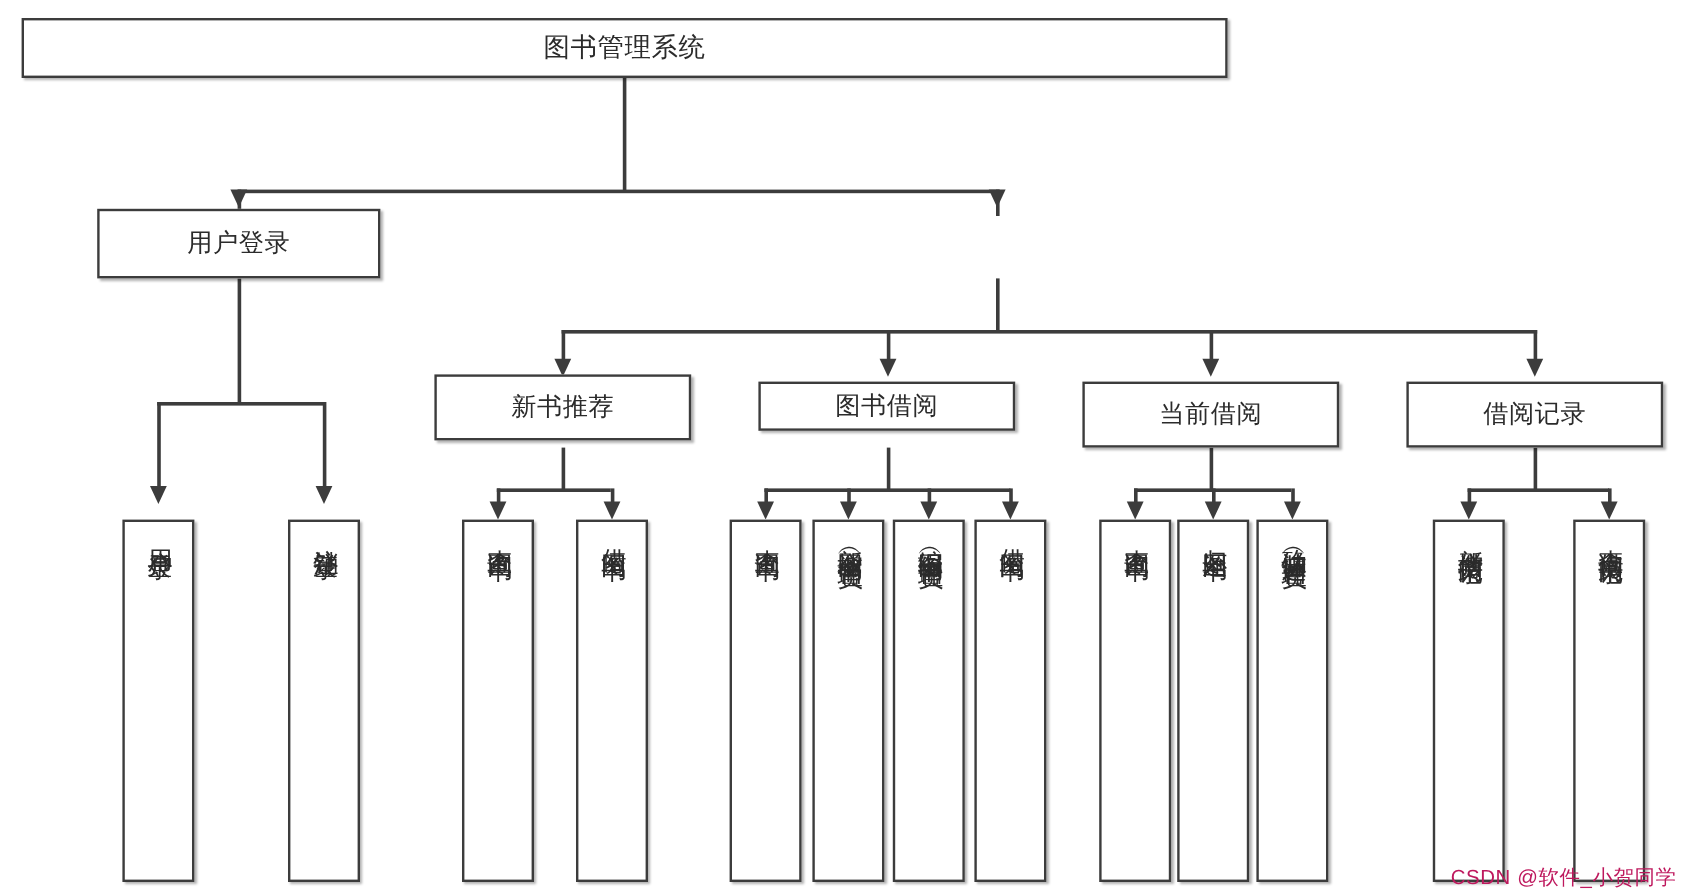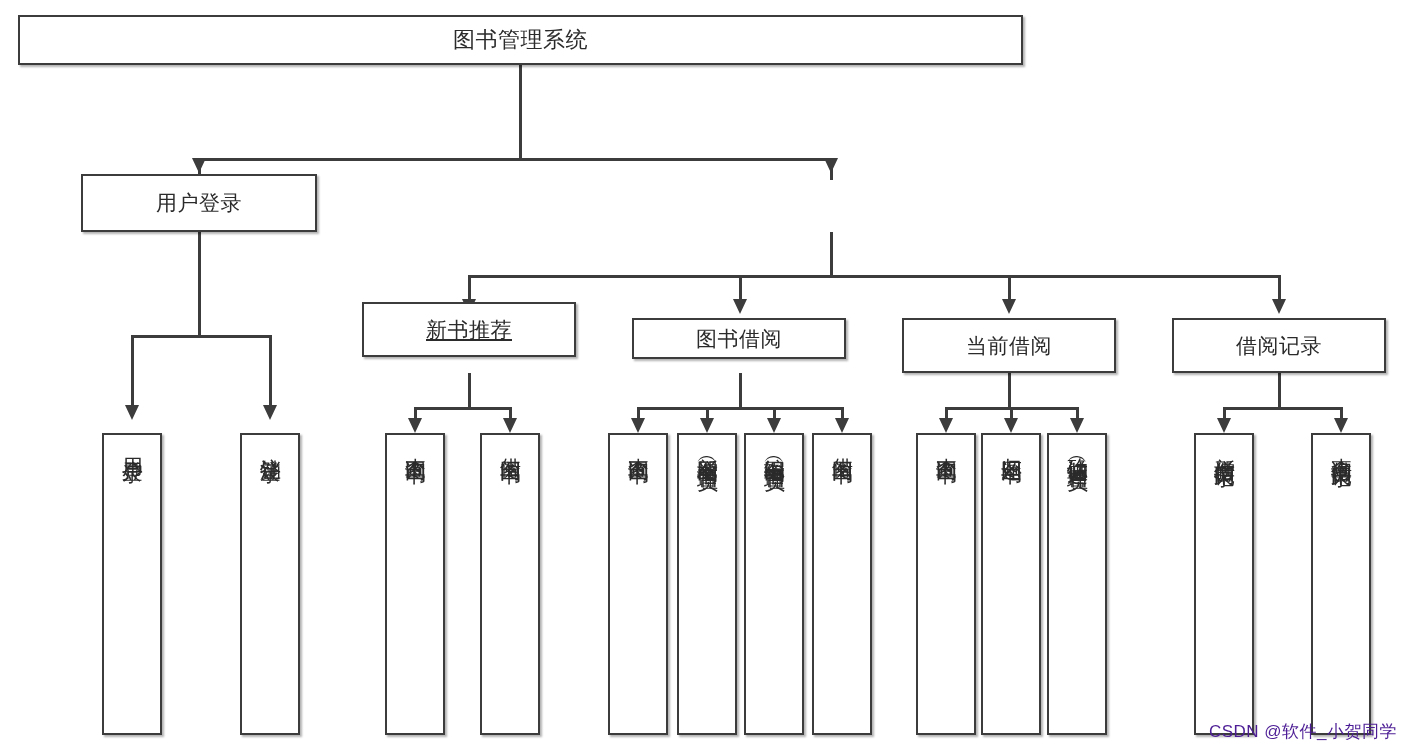--- a/index.html
+++ b/index.html
@@ -65,21 +65,21 @@
     border-left: 7px solid transparent;
     border-right: 7px solid transparent;
     border-top: 15px solid #3c3c3c;
   }
   
   #watermark {
     position: absolute;
     right: 8px;
     bottom: 4px;
     font-size: 17px;
-    color: #4c1d95;
+    color: #be185d;
     letter-spacing: 0.5px;
     white-space: nowrap;
     user-select: none;
   }
 </style>
 </head>
 <body>
 
 <div id="canvas">
 
@@ -143,21 +143,21 @@
   <div class="arrow" style="left:1334px; top:418px;"></div>
 
   <div class="node h root" style="left:18px; top:15px; width:1005px; height:50px;">
     <span>图书管理系统</span>
   </div>
 
   <div class="node h" style="left:81px; top:174px; width:236px; height:58px;">
     <span>用户登录</span>
   </div>
 
-  <div class="node h" style="left:362px; top:302px; width:214px; height:55px;text-decoration:underline;">
+  <div class="node h" style="left:362px; top:312px; width:214px; height:55px;">
     <span>新书推荐</span>
   </div>
   <div class="node h" style="left:632px; top:318px; width:214px; height:41px;">
     <span>图书借阅</span>
   </div>
   <div class="node h" style="left:1172px; top:318px; width:214px; height:55px;">
     <span>借阅记录</span>
   </div>
   <div class="node h" style="left:902px; top:318px; width:214px; height:55px;">
     <span>当前借阅</span>

